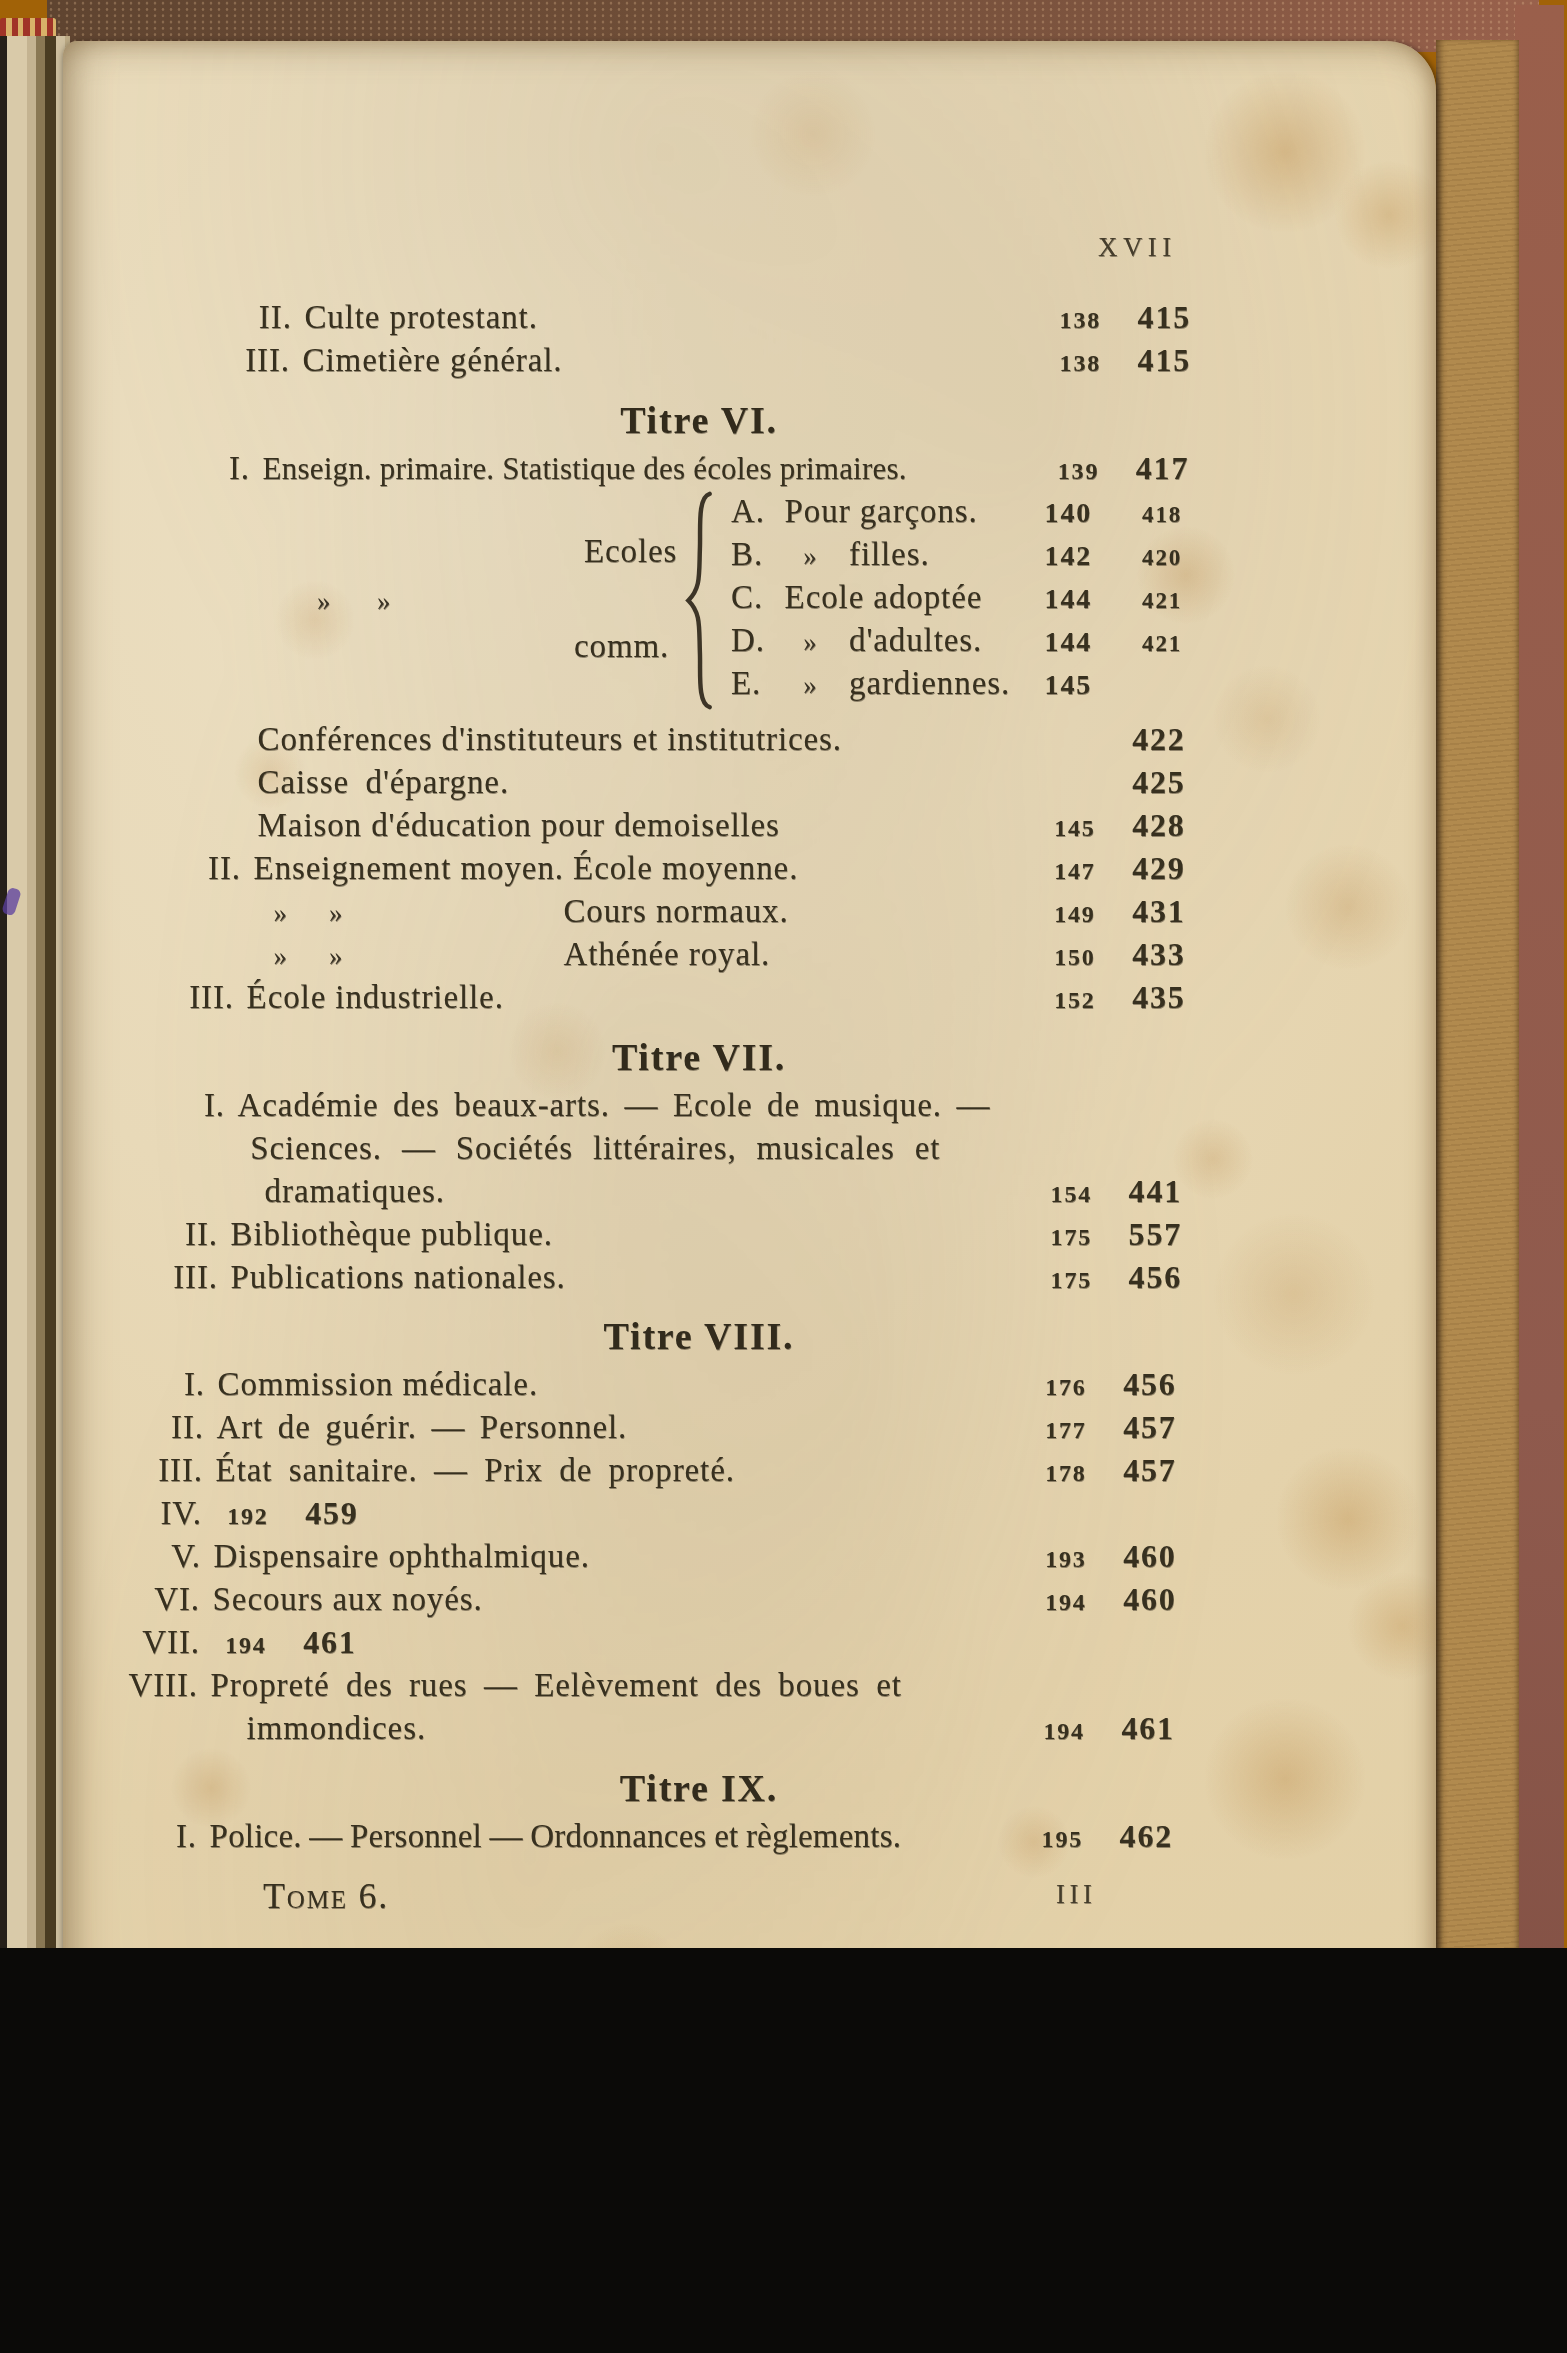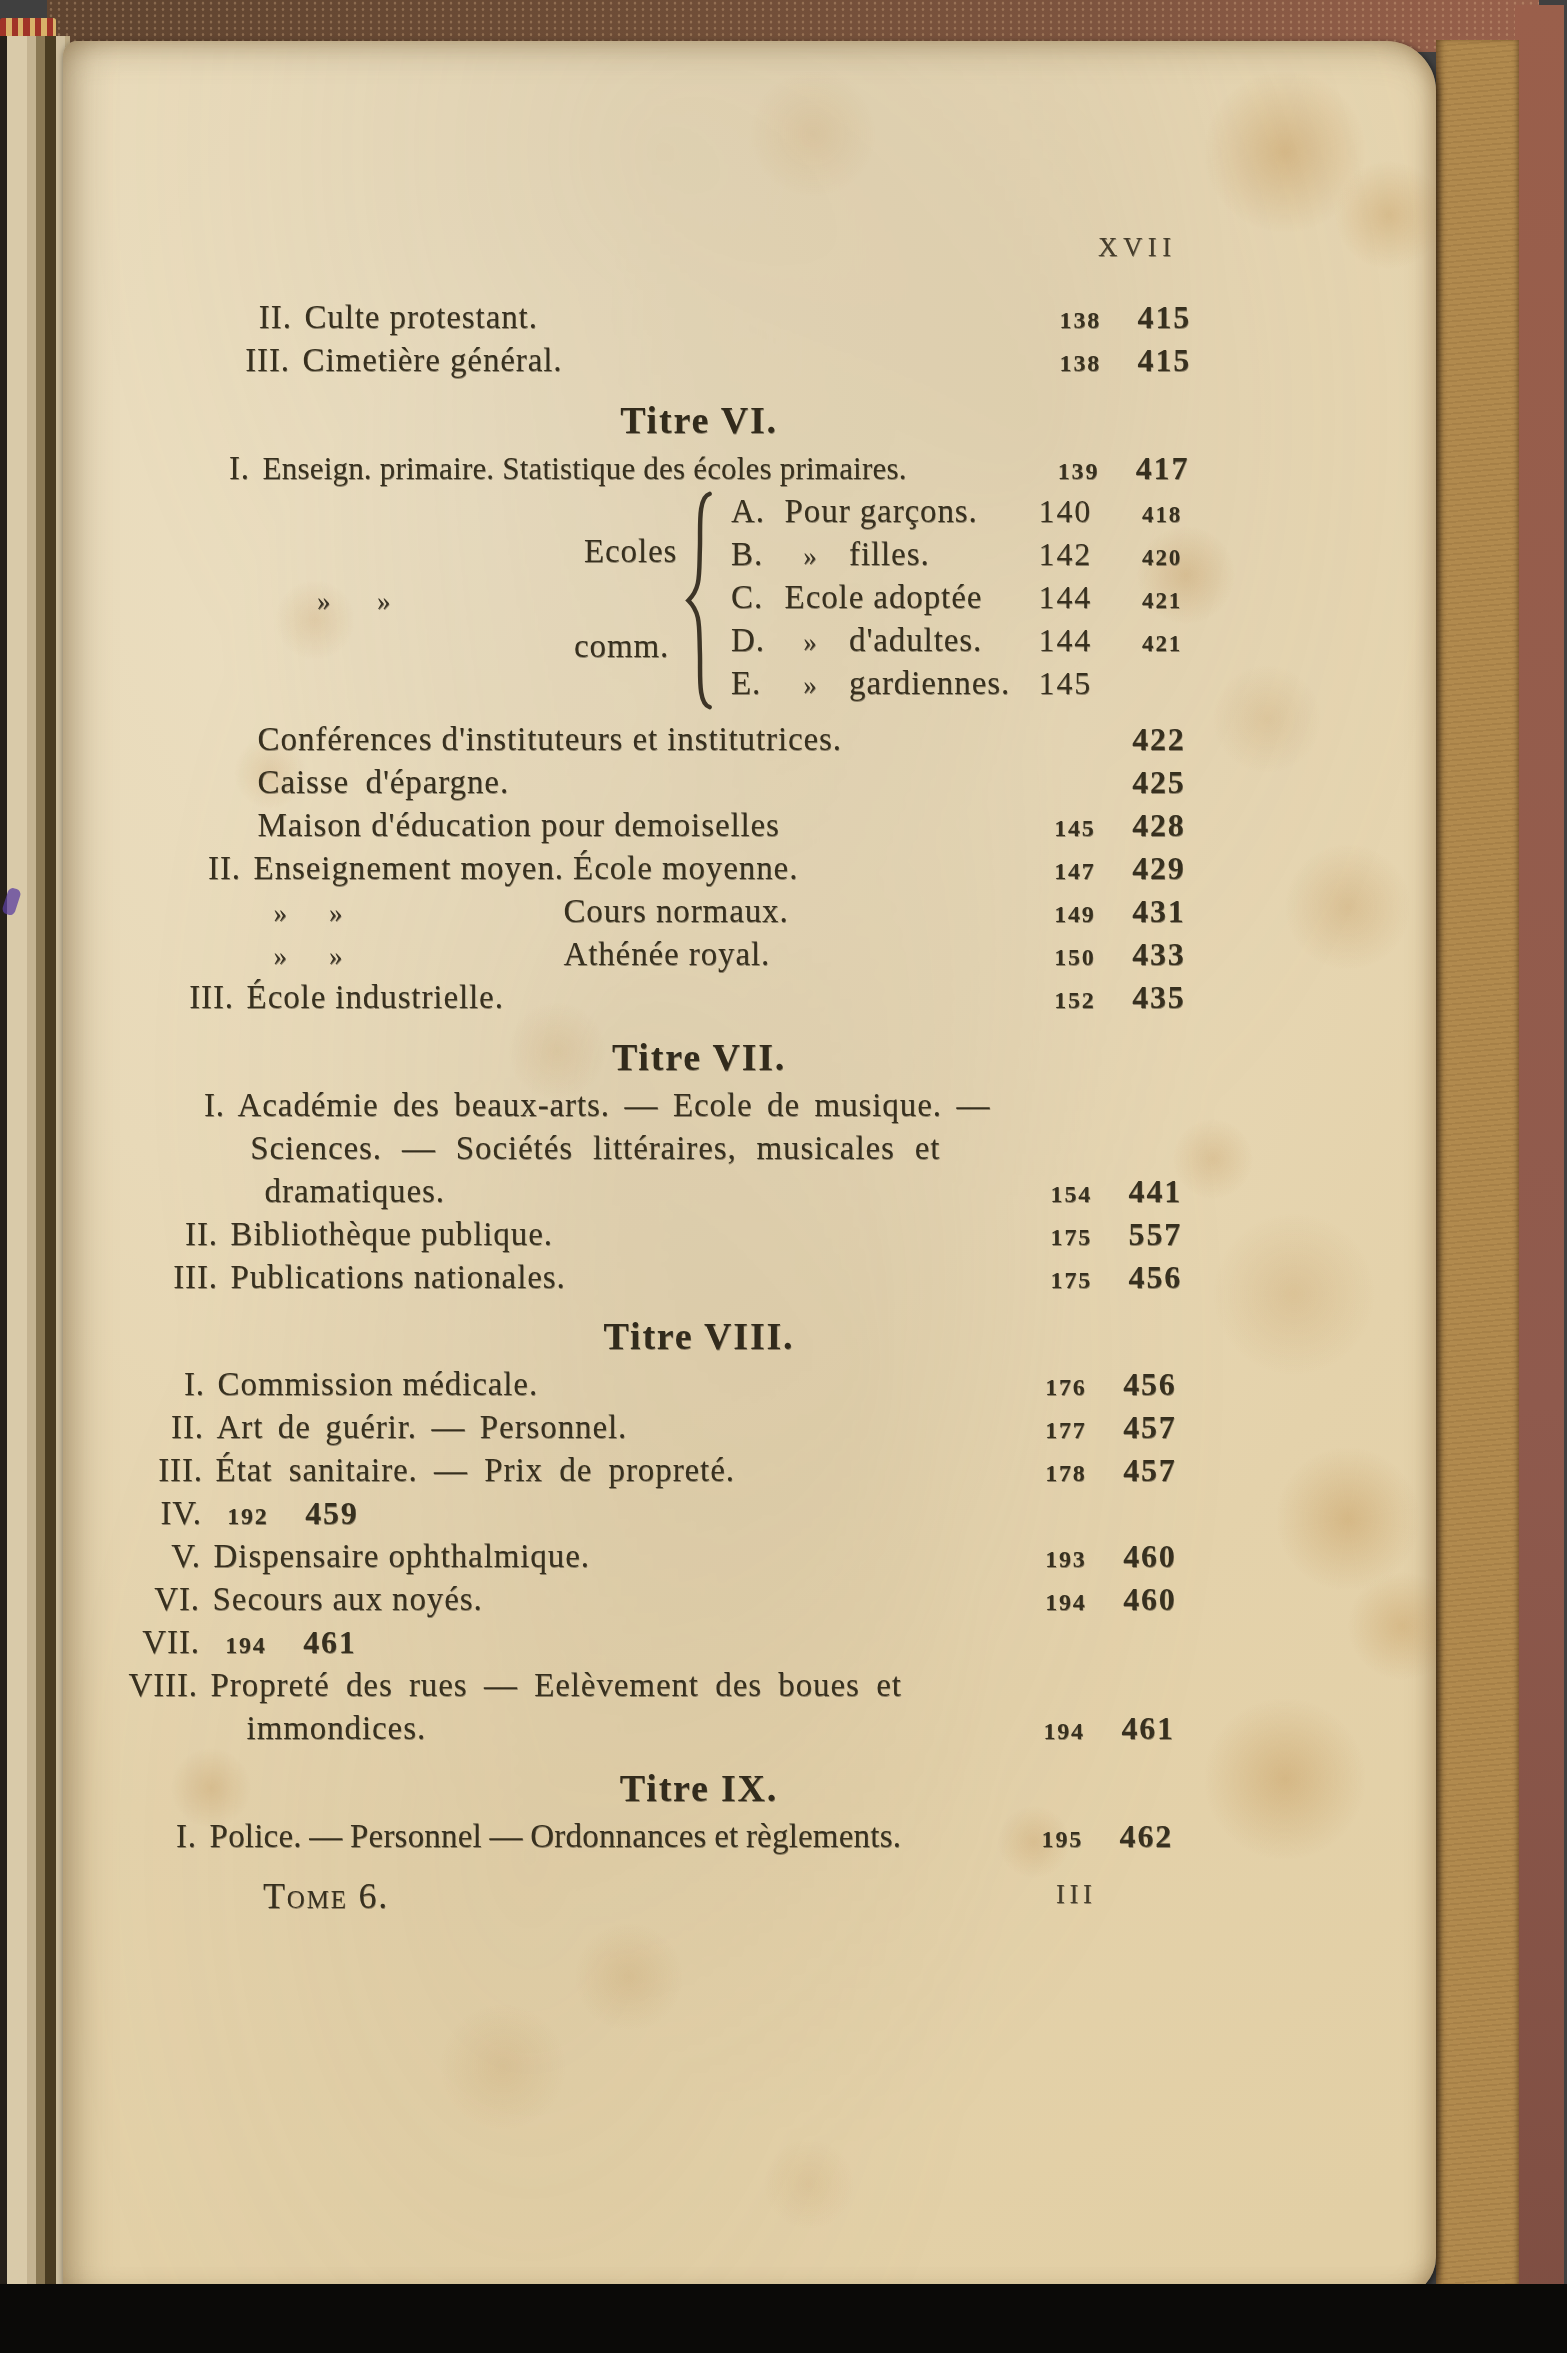--- a/index.html
+++ b/index.html
@@ -1,16 +1,16 @@
 <!DOCTYPE html>
 <html style="font-size:14.4px"><head>
 <meta charset="utf-8">
 <style>
   html,body{margin:0;padding:0;background:#0b0a08;}
-  .canvas{position:relative;width:1567px;height:2284px;background:#404040;overflow:hidden;
+  .canvas{position:relative;width:1567px;height:1948px;background:#a16207;overflow:hidden;
           font-family:"Liberation Serif","DejaVu Serif",serif;}
 
   
   .band-top{position:absolute;left:47px;top:0;width:1492px;height:52px;
     background:linear-gradient(90deg,#5f4430 0%,#6e4d37 40%,#7d543f 70%,#99614c 100%);
     background-color:#6b4a34;border-radius:0 0 5.4px 5.4px;}
   .band-top .weave,.band-bottom .weave{position:absolute;inset:0;
     background-image:radial-gradient(rgba(235,195,150,.38) 1.2px,rgba(0,0,0,0) 1.6px);
     background-size:8px 6.3px;opacity:.8;}
   .headband{position:absolute;left:0;top:18px;width:56px;height:23.4px;
@@ -93,21 +93,21 @@
   .bg-ecoles{position:absolute;left:368px;top:40px;}
   .bg-comm{position:absolute;left:358px;top:135px;}
   .bg-d1{position:absolute;left:101px;top:93px;} .bg-d2{position:absolute;left:161px;top:93px;}
   .brace-svg{position:absolute;left:467px;top:-3.6px;}
   .bg-items{position:absolute;left:515px;top:0;right:0;}
   .b-row{display:flex;align-items:baseline;height:43px;white-space:nowrap;}
   .b-letter{width:41px;flex:none;}
   .b-ditto{width:77px;flex:none;text-align:center;}
   .b-ditto.noslot{width:12.6px;}
   .b-lbl{flex:1;}
-  .b-p1{width:72px;text-align:right;flex:none;font-weight:normal;letter-spacing:1.8px;font-size:32px;}
+  .b-p1{width:72px;text-align:right;flex:none;font-weight:bold;letter-spacing:1.8px;font-size:28px;}
   .b-p2{width:90px;text-align:right;flex:none;font-weight:bold;letter-spacing:1.8px;font-size:23px;}
   .dmark{font-size:27px;color:#3a3326;}
   
   .ditto-row .d1{margin-left:25px;} .ditto-row .d2{margin-left:41px;} .ditto-row .dtxt{margin-left:220px;}
   
   .footer-row{position:relative;height:58px;margin-top:7.2px;}
   .tome{position:absolute;left:47px;top:7.2px;font-variant:small-caps;font-size:36px;letter-spacing:1.8px;}
   .sig{position:absolute;left:840px;top:10.8px;font-size:27px;letter-spacing:4.5px;color:#443c2b;}
 </style>
 </head>

